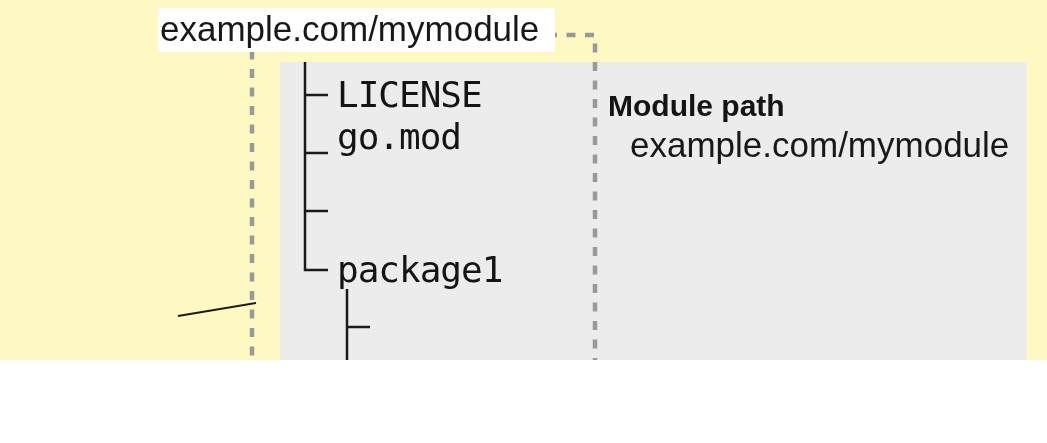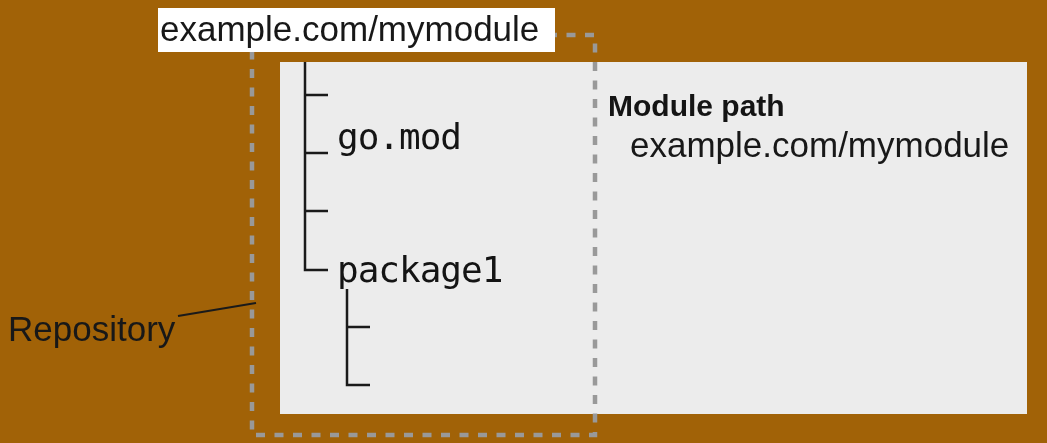--- a/index.html
+++ b/index.html
@@ -4,22 +4,22 @@
 <style>
   html, body {
     margin: 0;
     padding: 0;
     background: #ffffff;
     font-family: "Liberation Sans", sans-serif;
   }
   .canvas {
     position: relative;
     width: 1047px;
-    height: 443px;
-    background: #a16207;
+    height: 360px;
+    background: #fef9c3;
     overflow: hidden;
     color: #181818;
   }
   .gray-panel {
     position: absolute;
     left: 280px;
     top: 62px;
     width: 747px;
     height: 352px;
     background: #ececec;
@@ -103,21 +103,21 @@
 
     <path d="M347,289 L347,385 L370,385" fill="none" stroke="#1a1a1a" stroke-width="2.5"></path>
 
     <path d="M347,327 L370,327" fill="none" stroke="#1a1a1a" stroke-width="2.5"></path>
 
     <path d="M178,316 L256,303" fill="none" stroke="#1a1a1a" stroke-width="2"></path>
   </svg>
 
   <div class="repo-top-label">example.com/mymodule</div>
 
-  <div class="repository-caption">Repository</div>
 
+  <div class="tree-item ti-0">LICENSE</div>
   <div class="tree-item ti-1">go.mod</div>
   <div class="tree-item ti-3">package1</div>
 
   <div class="info-panel-title">Module path</div>
   <div class="info-panel-value">example.com/mymodule</div>
 
 </div>
 
 </body></html>

